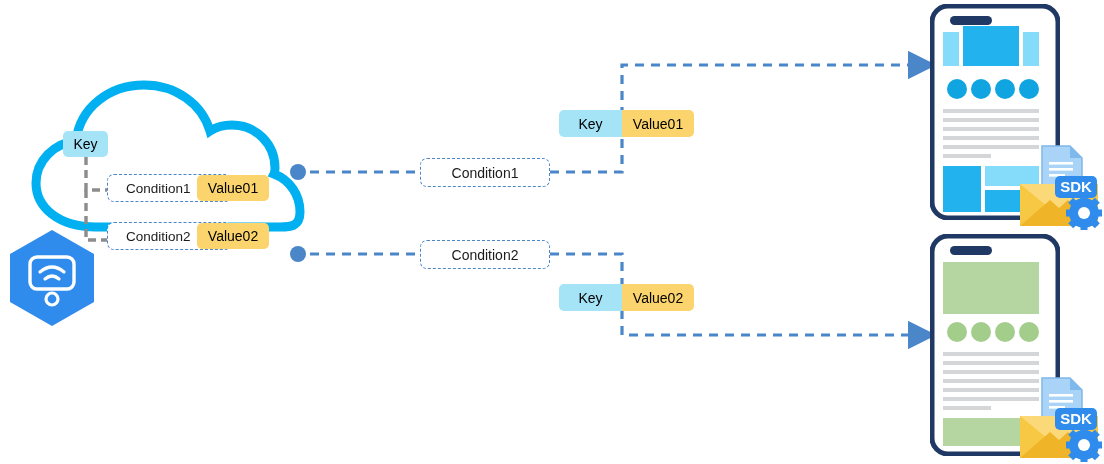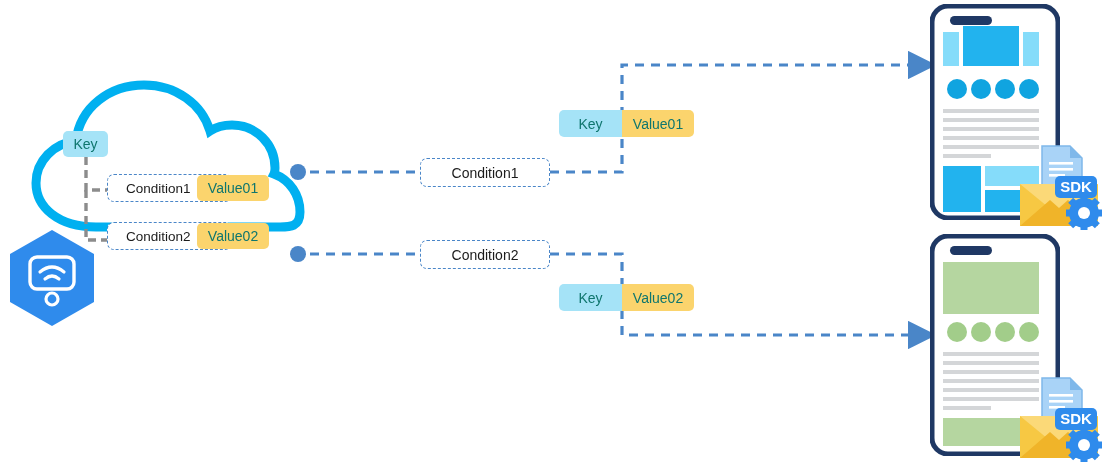--- a/index.html
+++ b/index.html
@@ -5,21 +5,21 @@
   html,body{margin:0;padding:0;background:#ffffff;}
   body{font-family:"Liberation Sans","DejaVu Sans",sans-serif;}
   #stage{position:relative;width:1104px;height:464px;background:#ffffff;overflow:hidden;}
   .abs{position:absolute;}
   svg{display:block;}
 
   
   .chip{
     position:absolute;
     display:flex;align-items:center;justify-content:center;
-    font-size:14px;color:#0f766e;white-space:nowrap;
+    font-size:14px;color:#000000;white-space:nowrap;
     box-sizing:border-box;
   }
   .chip-key{background:#a5e3f7;border-radius:5px 0 0 5px;}
   .chip-key-solo{background:#a5e3f7;border-radius:5px;}
   .chip-val{background:#fbd46d;border-radius:0 5px 5px 0;}
   .chip-val-solo{background:#fbd46d;border-radius:5px;}
 
   .cond-box{
     position:absolute;box-sizing:border-box;
     border:1.6px dashed #4a86c8;border-radius:7px;background:#ffffff;

